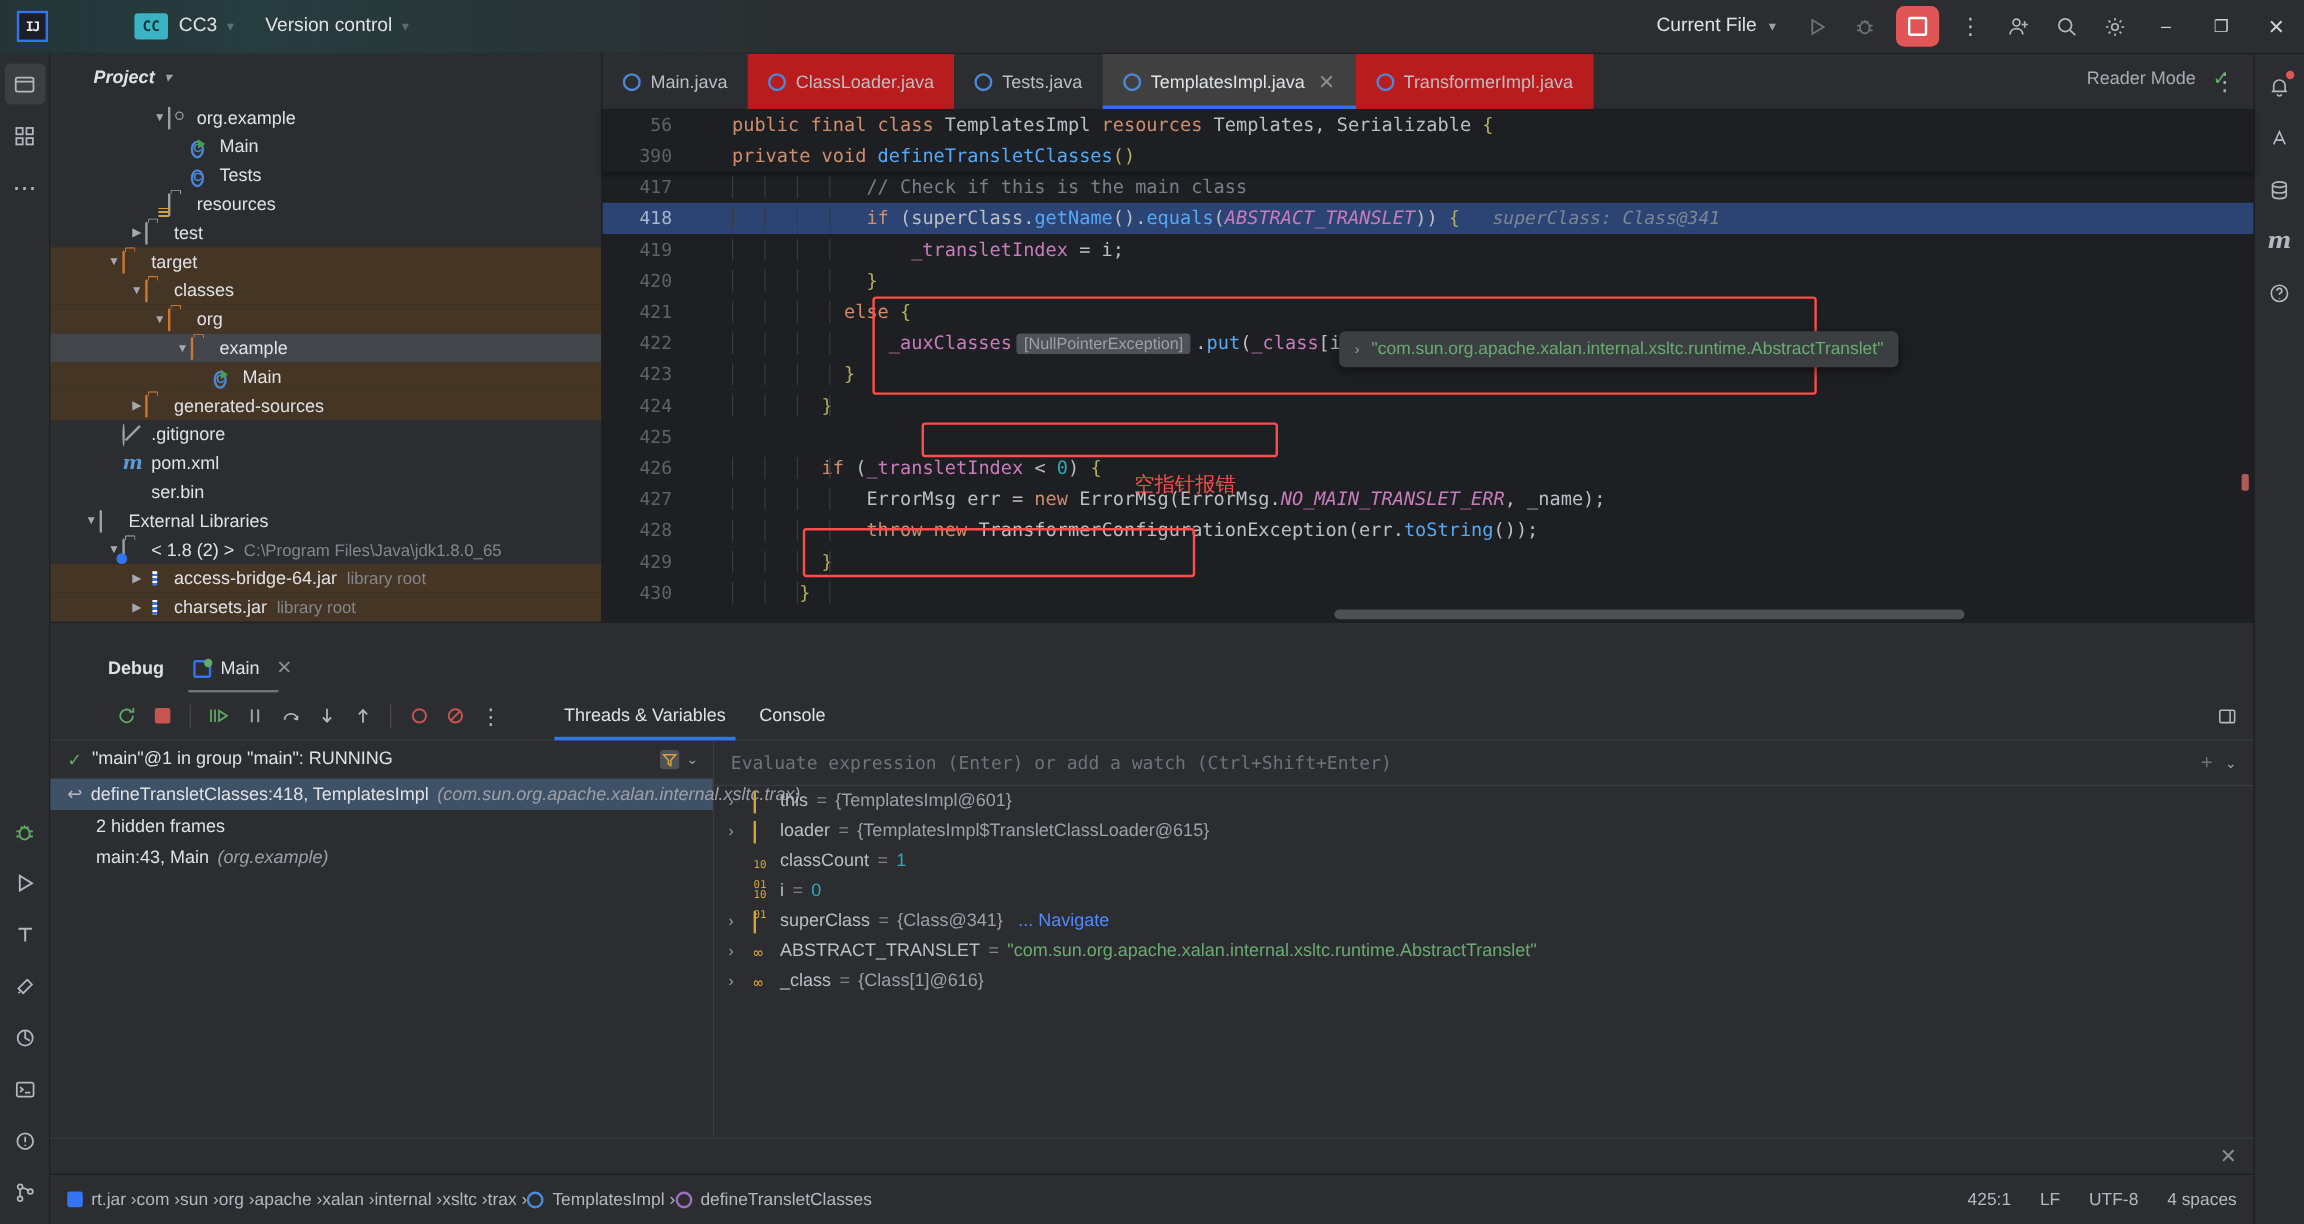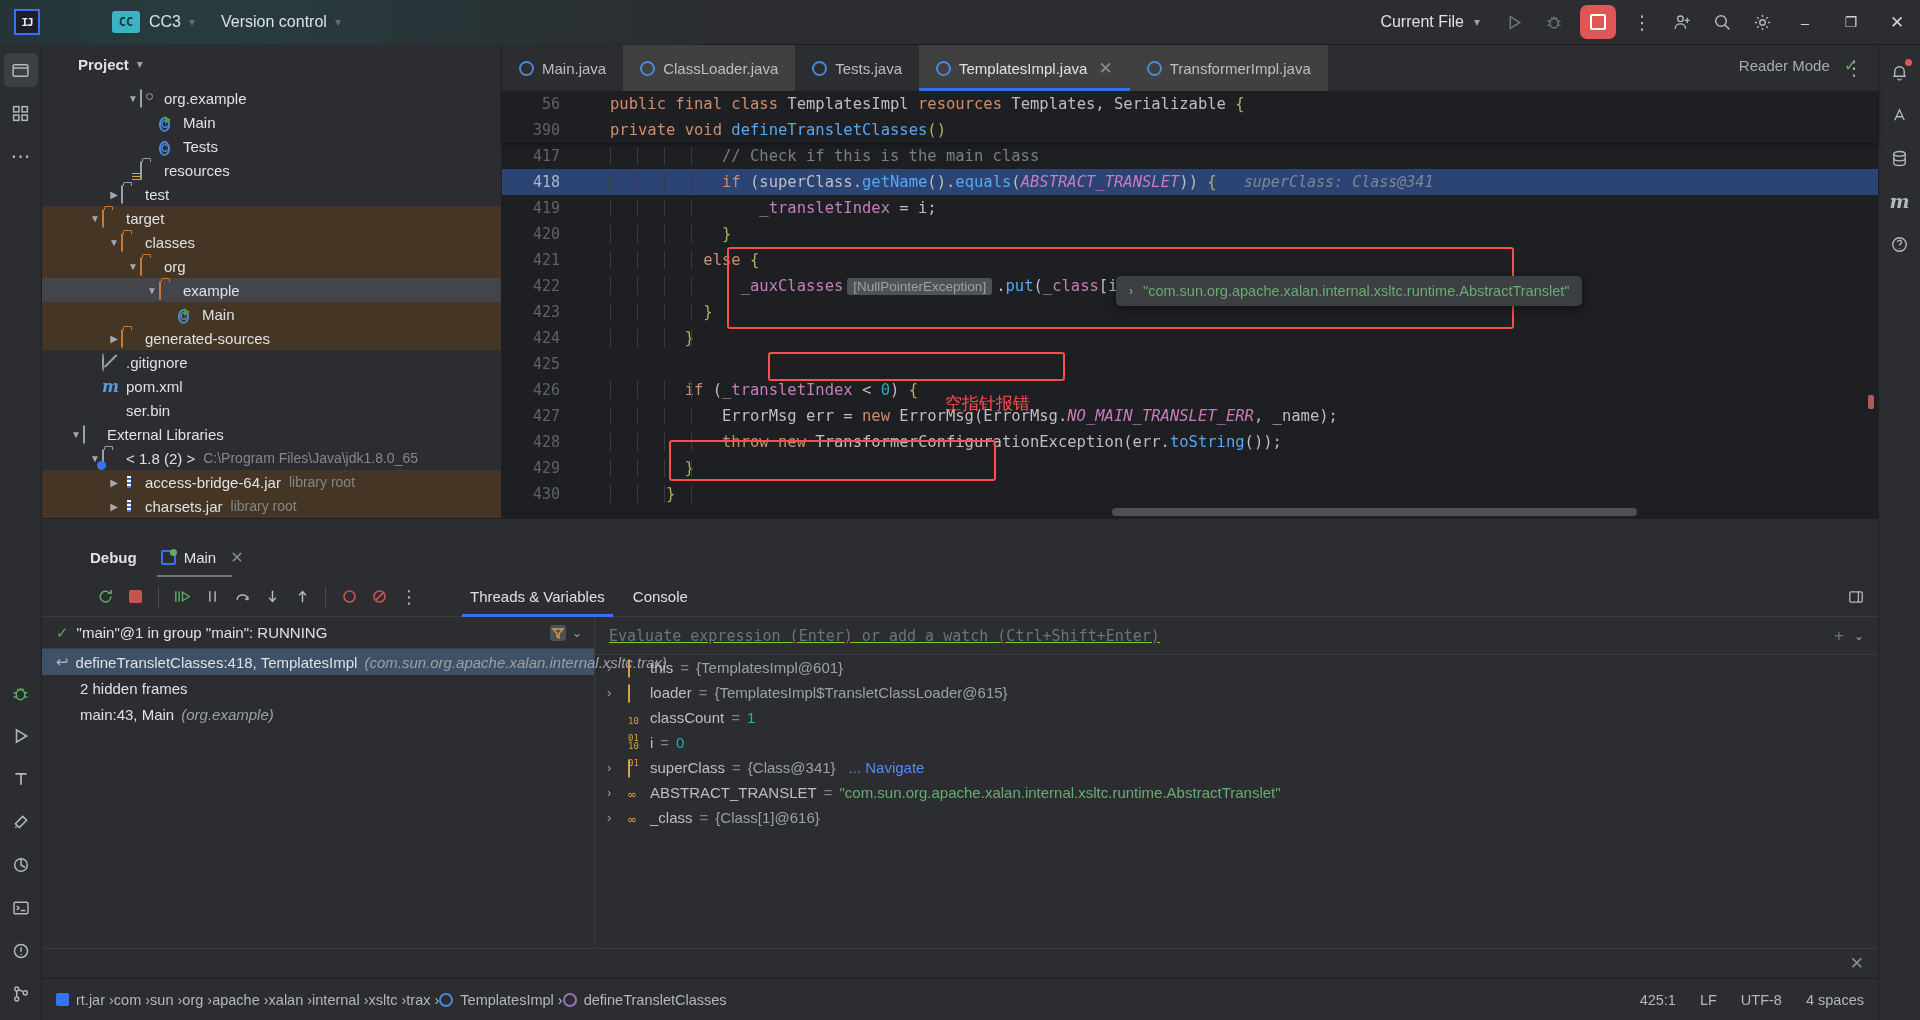--- a/index.html
+++ b/index.html
@@ -58,21 +58,21 @@
   .rail-ico { width:34px; height:34px; margin-bottom:9px; display:flex; align-items:center;
               justify-content:center; color:#b4b7bd; border-radius:5px; cursor:pointer; position:relative;}
   .rail-ico.active { background:#3c3f41; }
   #center { flex:1; display:flex; flex-direction:column; min-width:0; }
   #upper { display:flex; height:478px; }
 
   
   #project { width:460px; background:#2b2d30; display:flex; flex-direction:column;
              border-right:1px solid #1e1f22; position:relative;}
   #proj-head { height:38px; display:flex; align-items:center; padding-left:36px;
-               font-size:15px; font-weight:bold; color:#dfe1e5; }
+               font-size:15px; font-weight:bold; color:#dfe1e5;font-style:italic; }
   #proj-head .chev { font-weight:normal; }
   #tree { flex:1; overflow:hidden; font-size:15px; padding-top:3px; position:relative;}
   .row { height:24px; display:flex; align-items:center; white-space:nowrap; cursor:pointer; }
   .row.excluded { background:#443524; }
   .row.selected { background:#43454a; }
   .arrow { width:14px; color:#a5a8ae; font-size:10px; flex:none; text-align:center;}
   .arrow.blank { visibility:hidden; }
   .ic { width:18px; height:16px; margin-right:6px; flex:none; display:inline-block; }
   .lbl { color:#dfe1e5; }
   .sub { color:#85878c; margin-left:8px; font-size:14px;}
@@ -117,21 +117,21 @@
   .jdkic:after{content:"";position:absolute;right:-3px;bottom:-3px;width:9px;height:9px;
            border-radius:50%;background:#3574f0;}
   .extic { width:17px;height:14px;margin-top:2px;border:1.5px solid #9aa0a6;border-radius:1.5px;
            background:linear-gradient(90deg,#9aa0a6 0 2px,transparent 2px 5px,#9aa0a6 5px 7px,transparent 7px 10px);}
 
   
   #editor { flex:1; display:flex; flex-direction:column; background:#1e1f22; min-width:0; position:relative;}
   #tabs { height:46px; background:#2b2d30; display:flex; align-items:stretch; position:relative;}
   .tab { display:flex; align-items:center; padding:0 17px; font-size:15px; color:#bcbec4;
          cursor:pointer; gap:8px; position:relative; }
-  .tab.excl { background:#404040; }
+  .tab.excl { background:#b91c1c; }
   .tab.active { background:#404040; color:#dfe1e5; }
   .tab.active:after { content:""; position:absolute; left:0; right:0; bottom:0; height:3px; background:#3574f0;}
   .tabico { width:15px;height:15px;border-radius:50%;border:2px solid #4a88d8;flex:none;}
   .tab .x { color:#8a8d93; font-size:17px; margin-left:3px;}
   #tabs-right { margin-left:auto; display:flex; align-items:center; padding:0 14px; color:#a9acb2; }
 
   #sticky { background:#1e1f22; position:relative; z-index:5; box-shadow:0 2px 5px rgba(0,0,0,.35);}
   #code-area { flex:1; position:relative; overflow:hidden; background:#1e1f22; }
   .cl { height:26px; display:flex; align-items:center; font-size:15.5px; white-space:pre;
         font-family:"DejaVu Sans Mono","Liberation Mono",monospace; position:relative;}
@@ -191,22 +191,22 @@
                 font-size:15px; color:#dfe1e5; border-bottom:1px solid #393b40;}
   .filt { margin-left:auto; display:flex; align-items:center; gap:6px; padding-right:12px;}
   .funnel { width:16px;height:16px; background:#4e5157; border-radius:3px; position:relative;}
   .frow { height:26px; display:flex; align-items:center; padding-left:14px; font-size:15px;
           gap:7px; white-space:nowrap; cursor:pointer;}
   .frow.sel { background:#3f5166; }
   .frow .it { color:#9da0a6; font-style:italic;}
   #vars { flex:1; display:flex; flex-direction:column; min-width:0;}
   #eval { height:38px; display:flex; align-items:center; padding:0 14px; gap:10px;
           border-bottom:1px solid #393b40;}
-  #eval input { flex:1; background:transparent; border:none; outline:none; color:#84cc16;
-                font-size:15px; font-family:"DejaVu Sans Mono","Liberation Mono",monospace;text-decoration:underline;}
+  #eval input { flex:1; background:transparent; border:none; outline:none; color:#c4b5fd;
+                font-size:15px; font-family:"DejaVu Sans Mono","Liberation Mono",monospace;}
   #eval input::placeholder { color:#6f737a; }
   .vrow { height:25px; display:flex; align-items:center; padding-left:12px; font-size:15px;
           gap:7px; white-space:nowrap; cursor:pointer;}
   .vico { width:15px;height:15px;flex:none;}
   .objic { width:13px;height:15px; background:
       repeating-linear-gradient(#d6a33a 0 2px,#2b2d30 2px 3.5px); border:1px solid #d6a33a;
       border-radius:2px;}
   .numic { color:#d6a33a; font-size:9px; font-family:"DejaVu Sans Mono",monospace; line-height:7px;
            width:15px;}
   .staic { color:#d6a33a; font-size:13px; letter-spacing:-1px; font-family:"DejaVu Sans Mono",monospace;}

